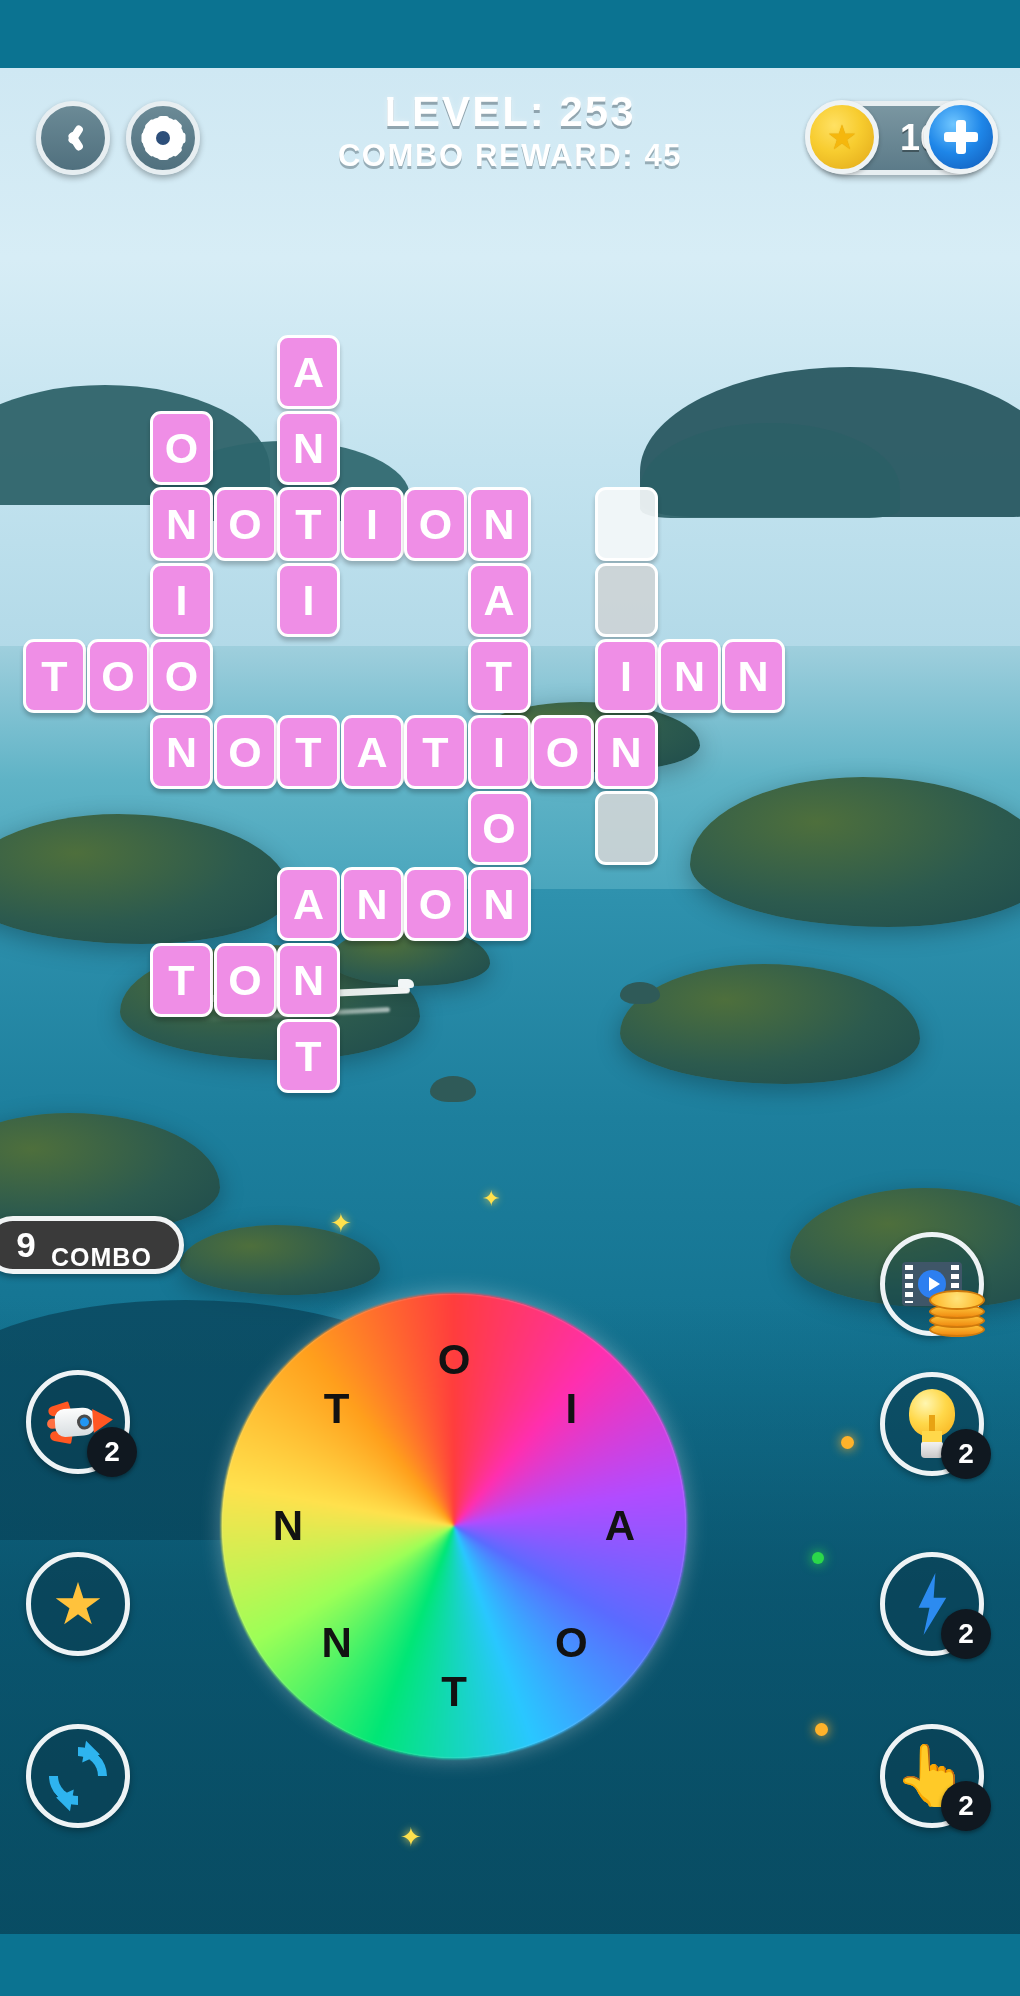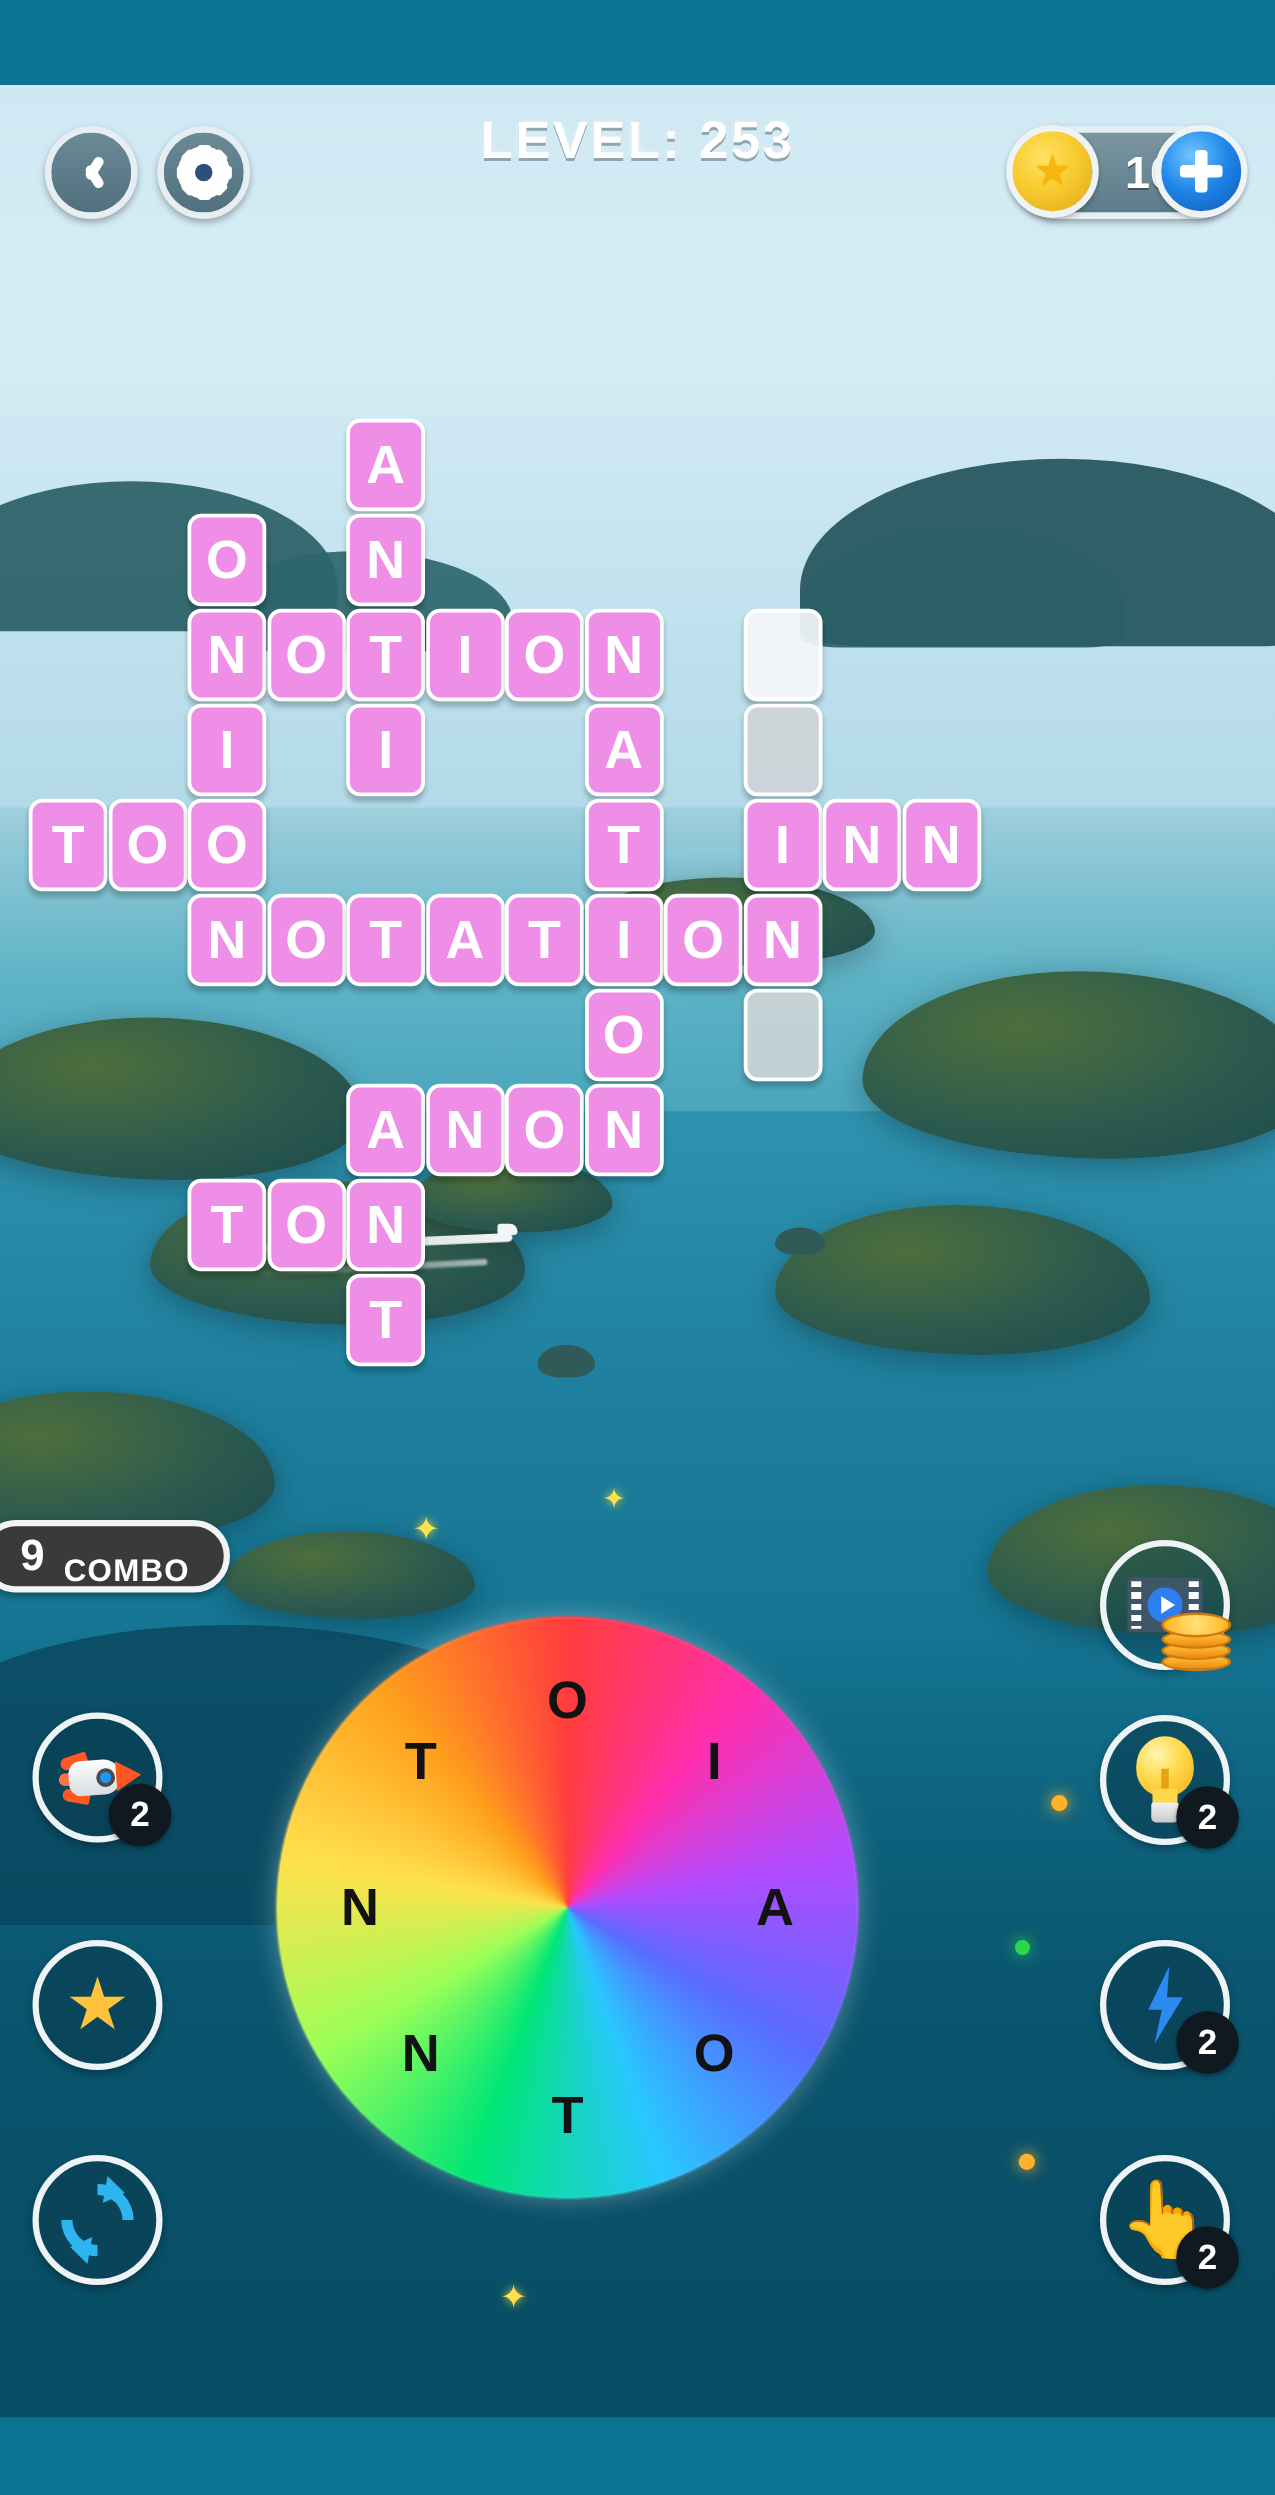--- a/index.html
+++ b/index.html
@@ -340,20 +340,21 @@
         <span class="tooth" style="transform:rotate(45deg)"></span>
         <span class="tooth" style="transform:rotate(90deg)"></span>
         <span class="tooth" style="transform:rotate(135deg)"></span>
         <span class="gbody"></span>
         <span class="ghole"></span>
       </span>
     </div>
 
     <div class="title-wrap">
       <div class="level-title">LEVEL: 253</div>
+      <div class="combo-reward">COMBO REWARD: 45</div>
     </div>
 
     <div class="coin-pill">
       <span class="coin">
           <span class="star">★</span>
         </span>
       <span class="coin-count">10</span>
       <span class="plus"></span>
     </div>
   </div>

